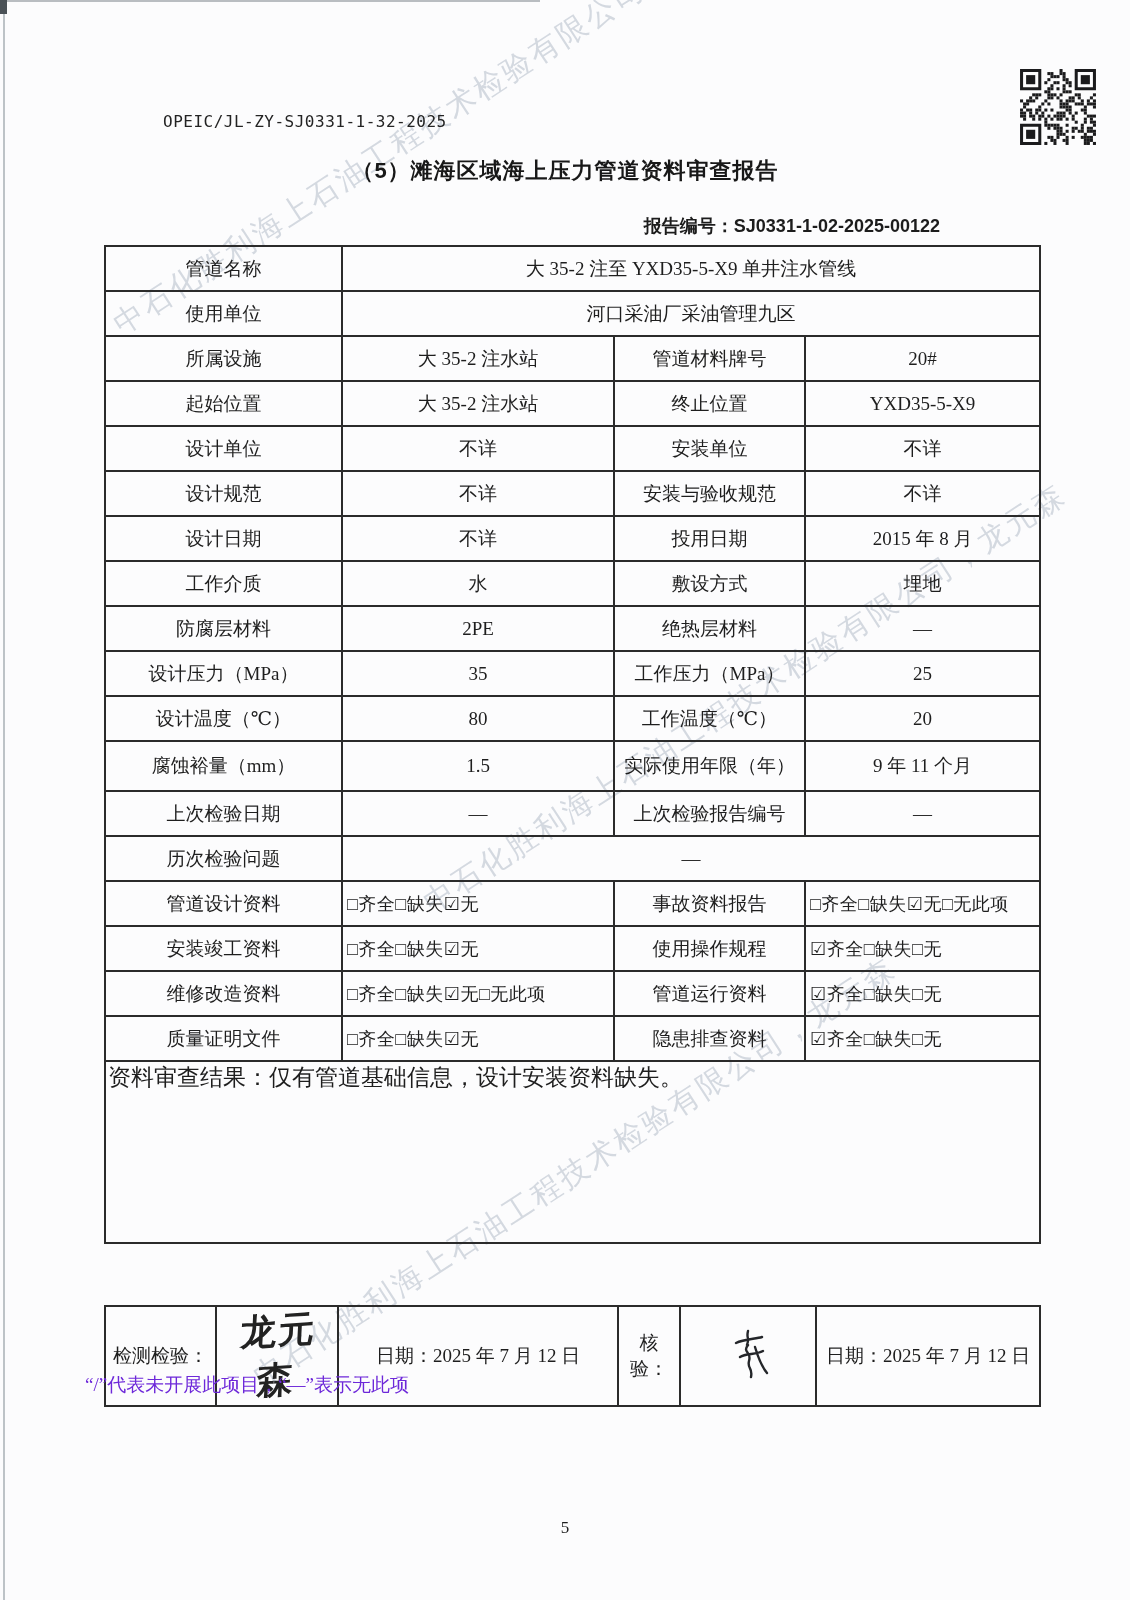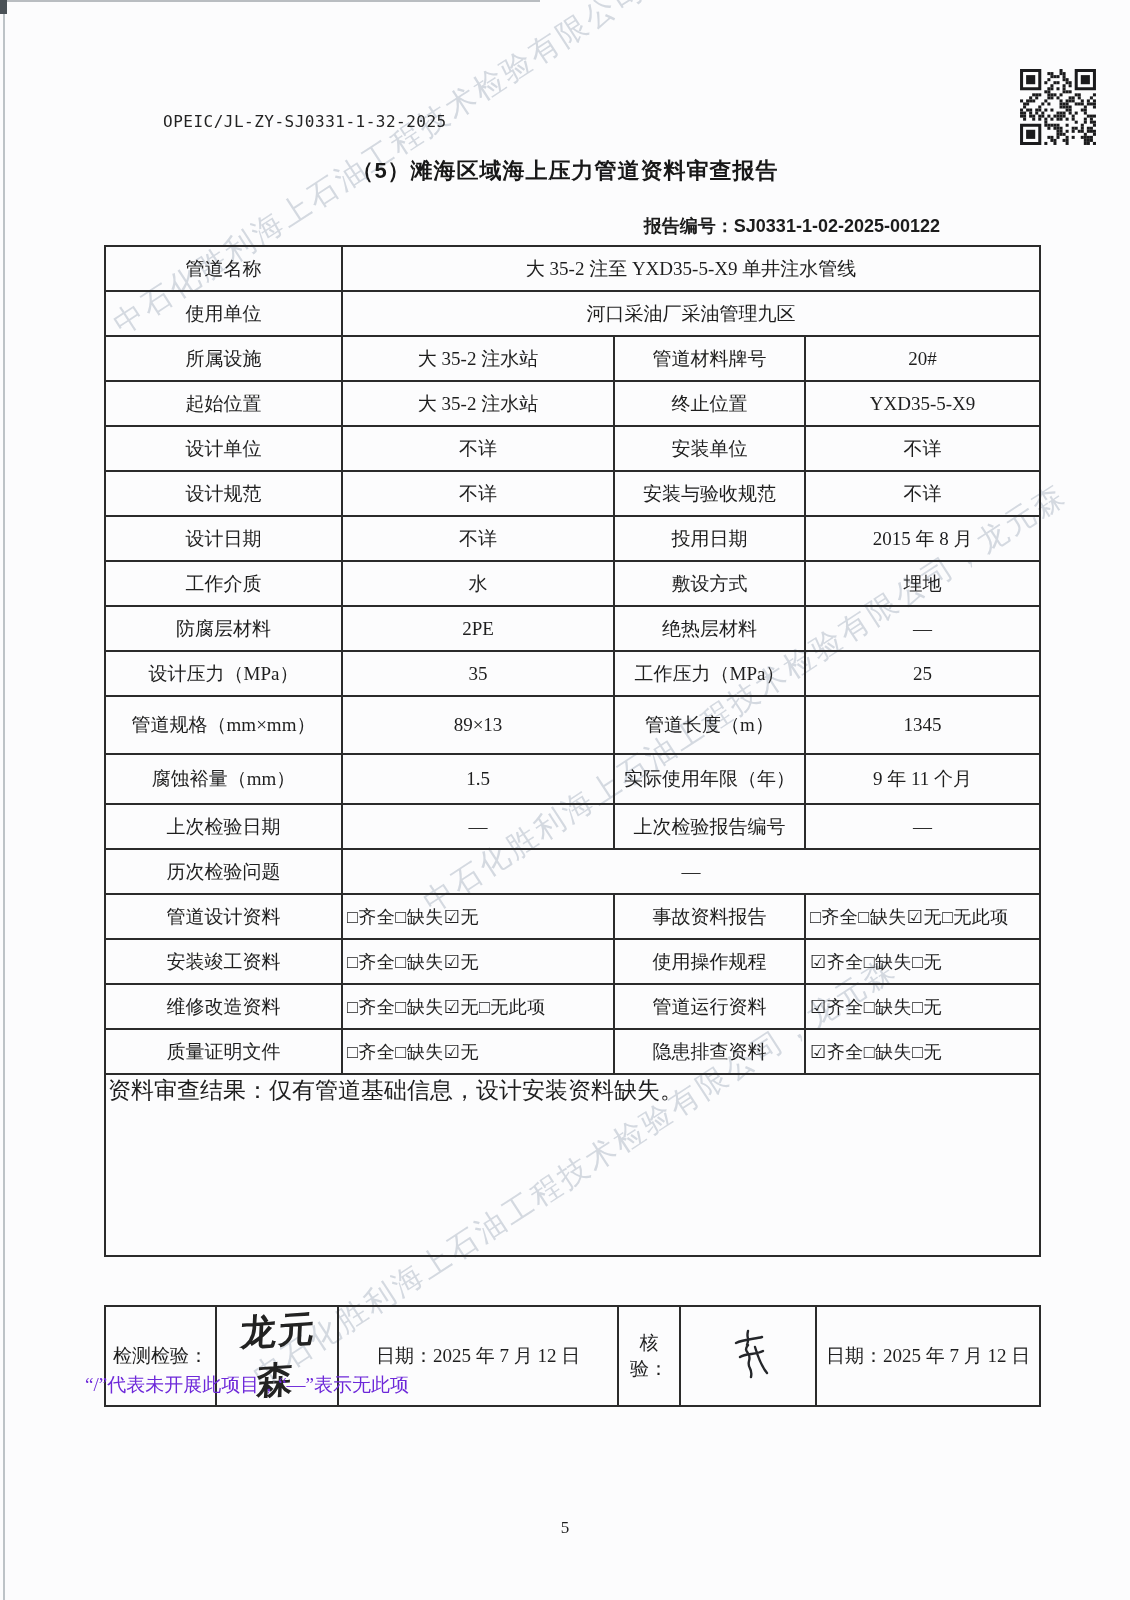--- a/index.html
+++ b/index.html
@@ -331,25 +331,25 @@
         <td>2PE</td>
         <td>绝热层材料</td>
         <td>—</td>
       </tr>
       <tr>
         <td>设计压力（MPa）</td>
         <td>35</td>
         <td>工作压力（MPa）</td>
         <td>25</td>
       </tr>
-      <tr class="tall">
-        <td>管道规格（mm×mm）</td>
-        <td>89×13</td>
-        <td>管道长度（m）</td>
-        <td>1345</td>
+      <tr>
+        <td>设计温度（℃）</td>
+        <td>80</td>
+        <td>工作温度（℃）</td>
+        <td>20</td>
       </tr>
       <tr class="mid">
         <td>腐蚀裕量（mm）</td>
         <td>1.5</td>
         <td>实际使用年限（年）</td>
         <td>9 年 11 个月</td>
       </tr>
       <tr>
         <td>上次检验日期</td>
         <td>—</td>

